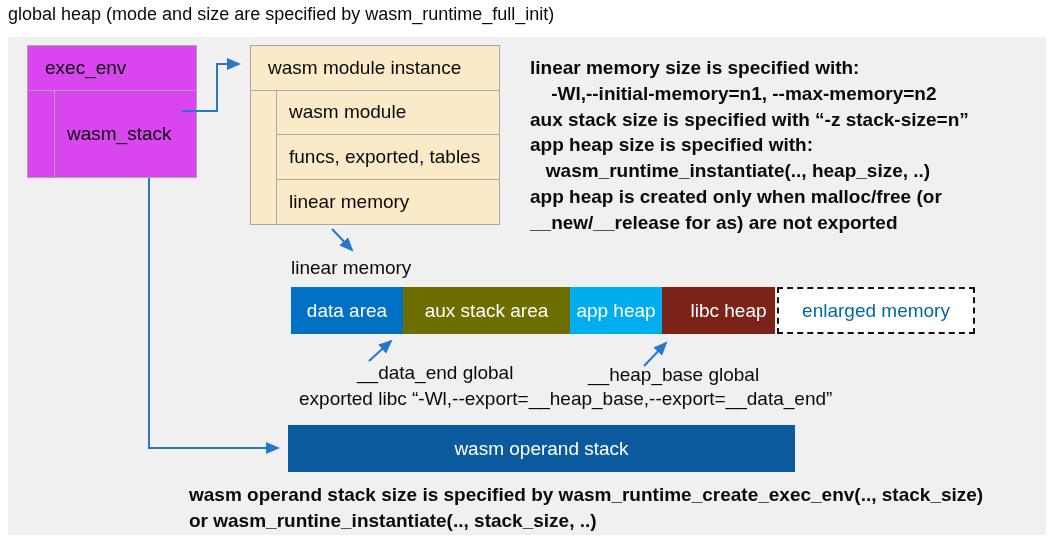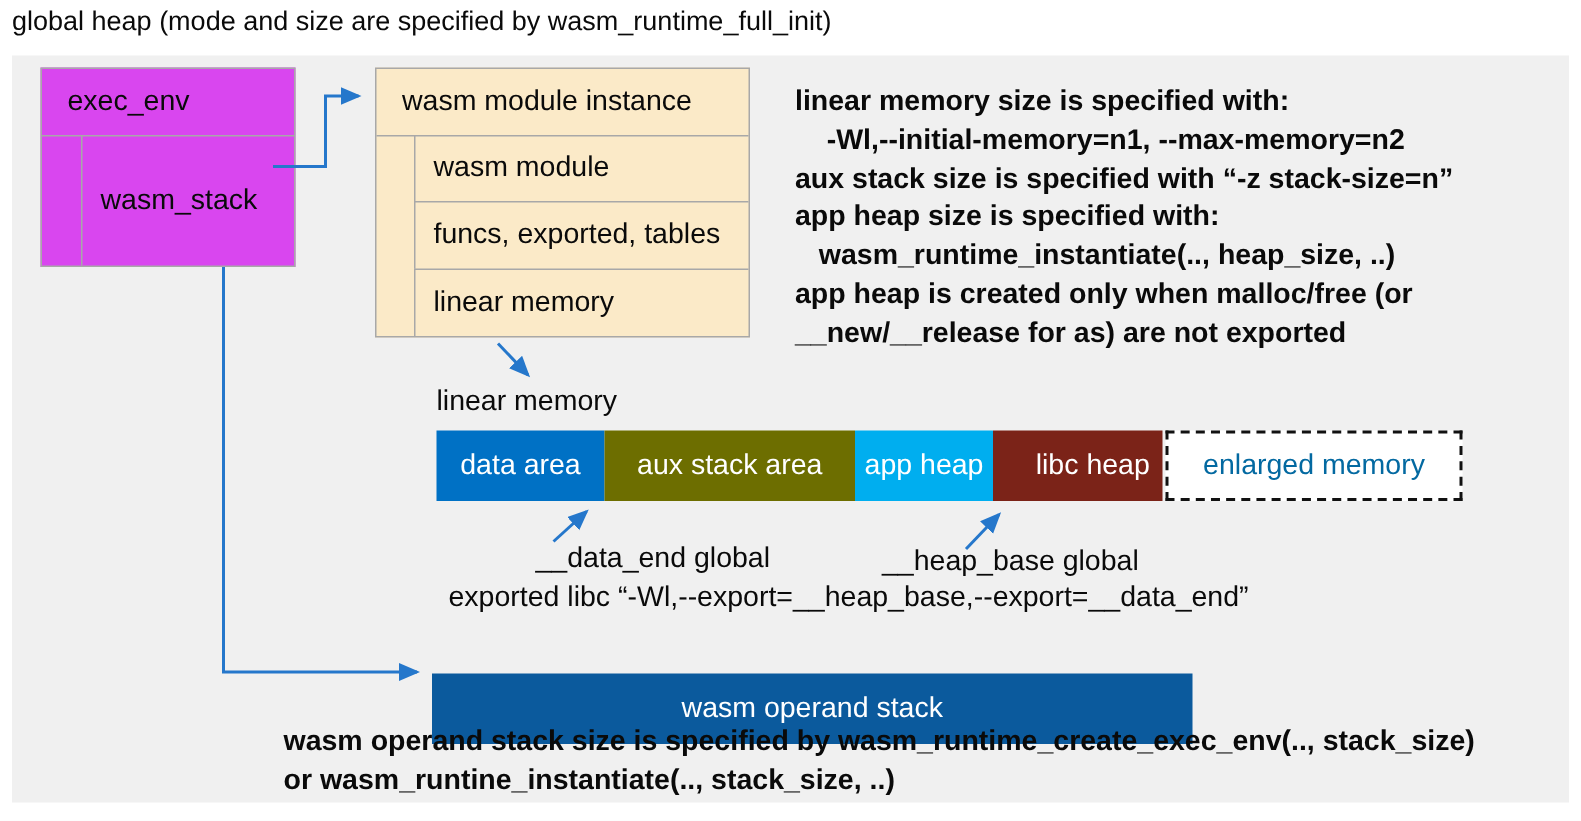--- a/index.html
+++ b/index.html
@@ -90,21 +90,21 @@
     <div class="seg seg-aux" style="background-color: rgb(109, 110, 0); color: rgb(255, 255, 255);">aux stack area</div>
     <div class="seg seg-app" style="background-color: rgb(0, 174, 239); color: rgb(255, 255, 255);">app heap</div>
     <div class="seg seg-libc" style="background-color: rgb(123, 35, 24); color: rgb(255, 255, 255);">libc heap</div>
     <div class="seg seg-enlarged" style="background-color: rgb(255, 255, 255); color: #0369a1;">enlarged memory</div>
   </div>
 
   <div class="ann ann-data-end">__data_end global</div>
   <div class="ann ann-heap-base">__heap_base global</div>
   <div class="ann ann-export">exported libc “-Wl,--export=__heap_base,--export=__data_end”</div>
 
-  <div class="operand-bar" style="background-color: rgb(11, 90, 157); margin-top: 24px;">wasm operand stack</div>
+  <div class="operand-bar" style="background-color: rgb(11, 90, 157);">wasm operand stack</div>
 
   <div class="footer">
     <div class="note-line">wasm operand stack size is specified by wasm_runtime_create_exec_env(.., stack_size)</div>
     <div class="note-line">or wasm_runtine_instantiate(.., stack_size, ..)</div>
   </div>
 
   <svg class="arrows" viewBox="0 0 1054 547">
     <defs>
       <marker id="ah" markerWidth="8" markerHeight="8" refX="6" refY="3" orient="auto">
         <path d="M0,0 L7,3 L0,6 Z" style="fill: rgb(37, 119, 203);"></path>

